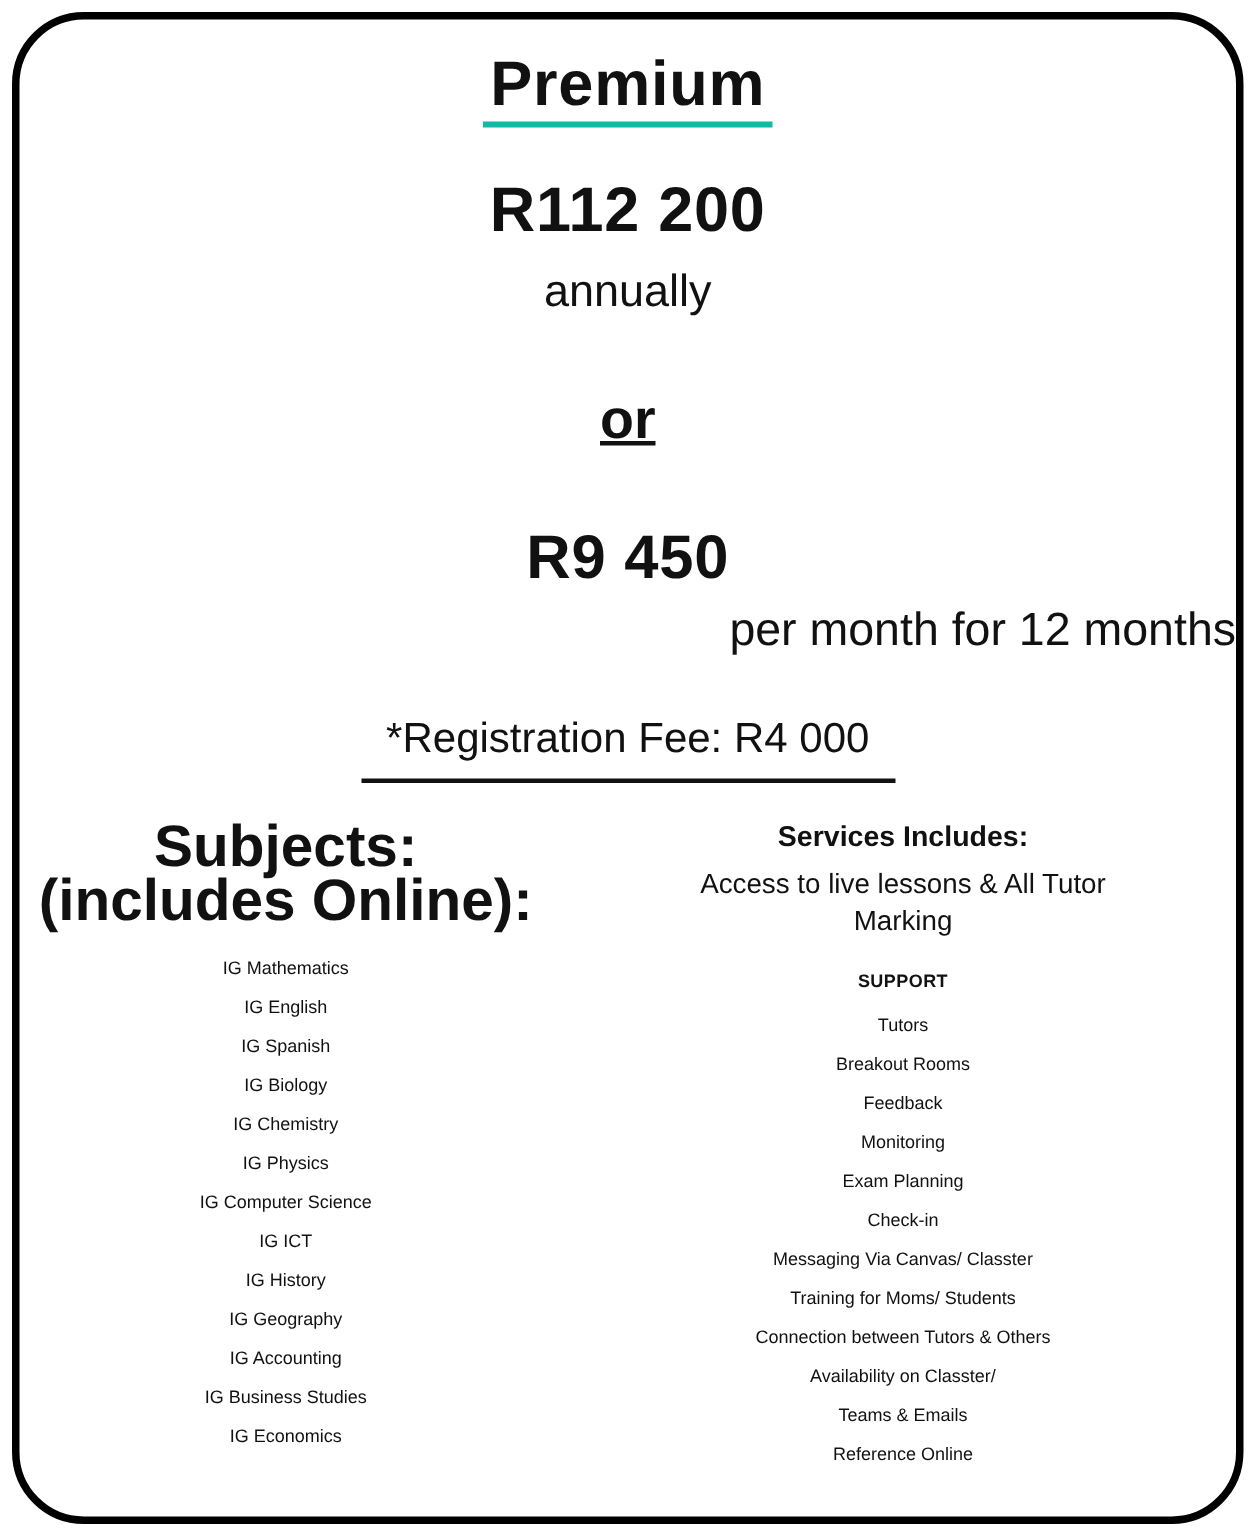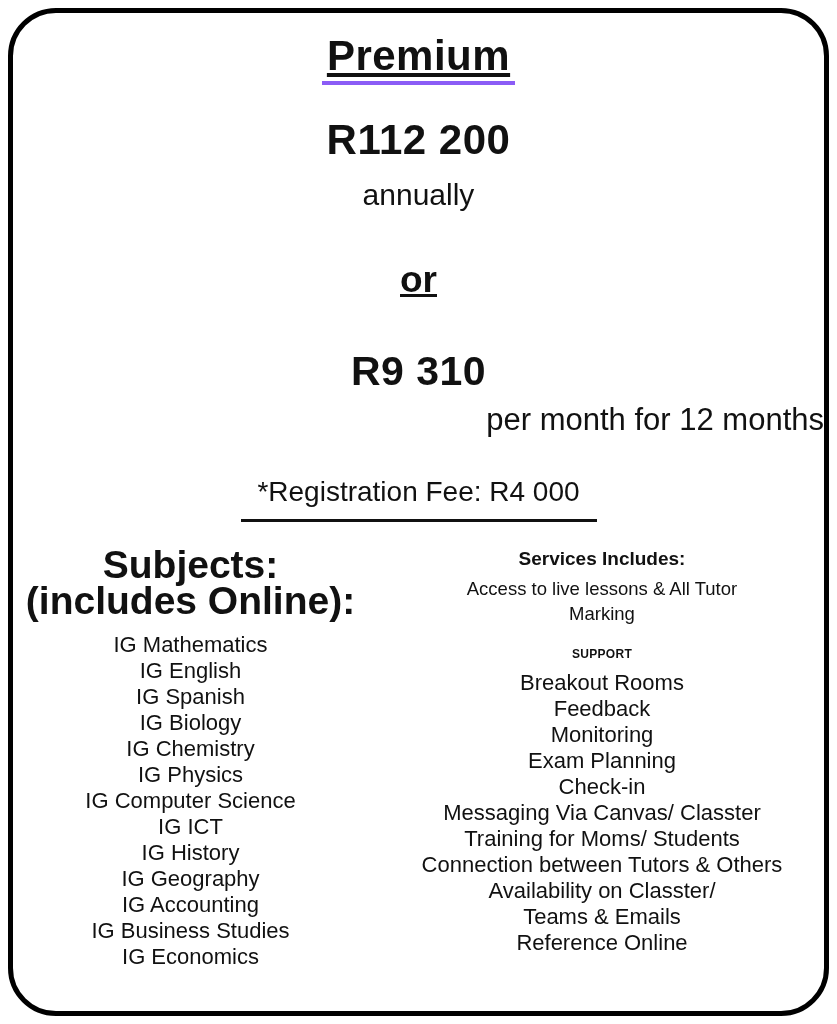--- a/index.html
+++ b/index.html
@@ -21,22 +21,21 @@
     overflow: hidden;
   }
   .title-wrap { margin-top: 22px; }
   .title {
     display: inline-block;
     font-size: 42px;
     font-weight: 700;
     line-height: 1.0;
     letter-spacing: 0.5px;
     padding: 0 5px 4px 5px;
-    border-bottom: 4px solid #8b5cf6;
-    text-decoration: underline;
+    border-bottom: 4px solid #14b8a6;
   }
   .price-annual {
     margin-top: 34px;
     font-size: 42px;
     font-weight: 700;
     letter-spacing: 0.5px;
     line-height: 1.0;
   }
   .period-annual {
     margin-top: 17px;
@@ -86,21 +85,21 @@
   .col-left { width: 355px; flex: 0 0 355px; }
   .col-right { flex: 1 1 auto; padding-left: 18px; padding-right: 6px; }
   .subjects-heading {
     font-size: 39px;
     font-weight: 700;
     line-height: 36px;
   }
   .plain-list { list-style: none; }
   .subjects-list { margin-top: 13px; }
   .list-line {
-    font-size: 22px;
+    font-size: 12px;
     line-height: 26px;
     white-space: nowrap;
     text-align: center;
   }
   .services-heading {
     font-size: 19px;
     font-weight: 700;
     line-height: 24px;
   }
   .services-intro {
@@ -127,21 +126,21 @@
     <div class="title-wrap">
       <h1 class="title">Premium</h1>
     </div>
 
     <div class="price-annual">R112 200</div>
 
     <div class="period-annual">annually</div>
 
     <div class="or-label">or</div>
 
-    <div class="price-monthly">R9 310</div>
+    <div class="price-monthly">R9 450</div>
 
     <div class="period-monthly">per month for 12 months</div>
 
     <div class="reg-fee">*Registration Fee: R4 000</div>
 
     <hr class="divider">
 
     <div class="columns">
 
       <div class="col-left">
@@ -166,20 +165,21 @@
             <li class="list-line">IG Economics</li>
           </ul>
       </div>
 
       <div class="col-right">
         <div class="services-heading">Services Includes:</div>
         <p class="services-intro">Access to live lessons &amp; All Tutor Marking</p>
         <div class="support-heading">SUPPORT</div>
         <ul class="plain-list services-list">
 
+        <li class="list-line">Tutors</li>
             <li class="list-line">Breakout Rooms</li>
             <li class="list-line">Feedback</li>
             <li class="list-line">Monitoring</li>
             <li class="list-line">Exam Planning</li>
             <li class="list-line">Check-in</li>
             <li class="list-line">Messaging Via Canvas/ Classter</li>
             <li class="list-line">Training for Moms/ Students</li>
             <li class="list-line">Connection between Tutors &amp; Others</li>
             <li class="list-line">Availability on Classter/</li>
             <li class="list-line">Teams &amp; Emails</li>

